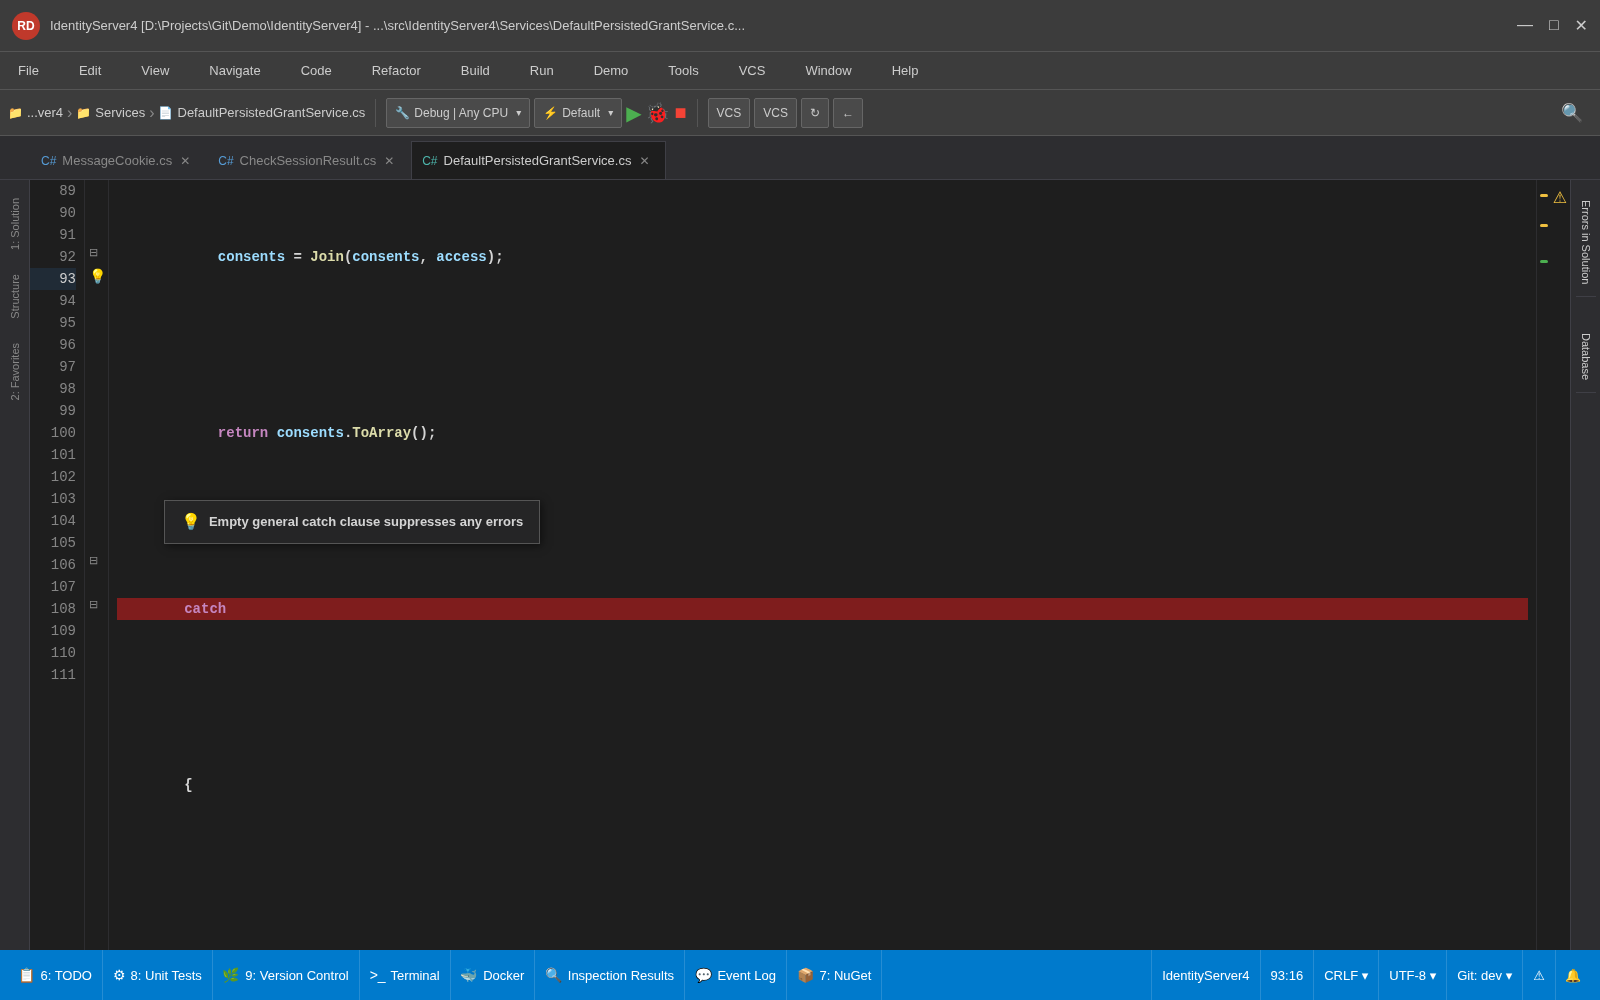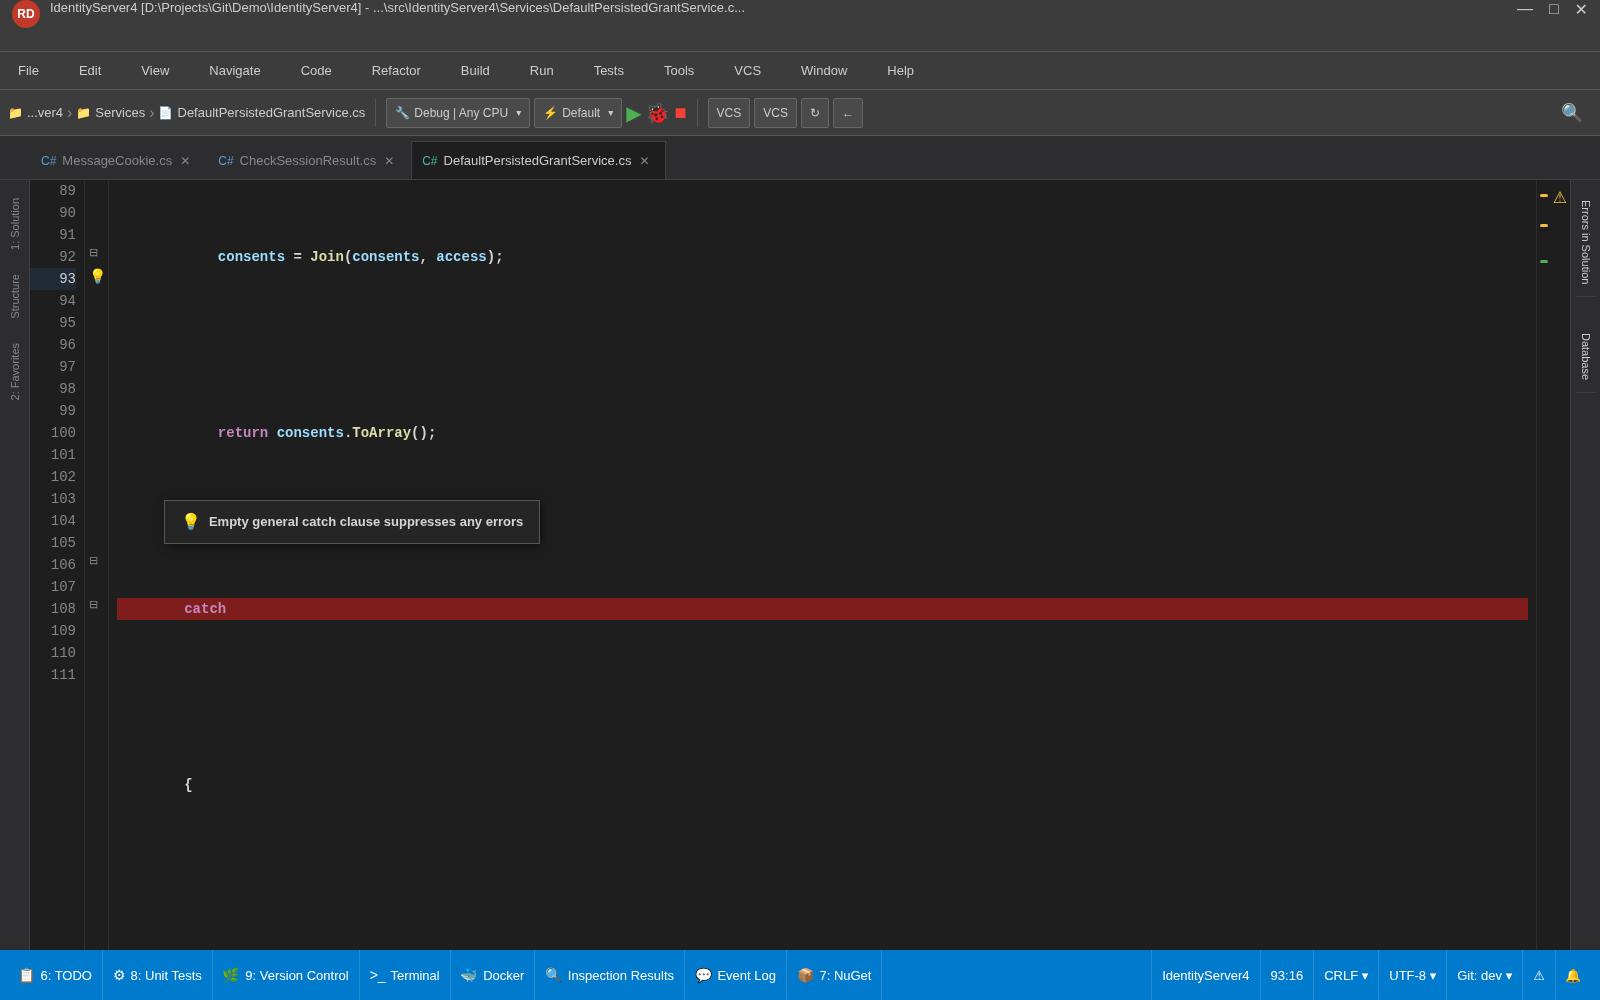--- a/index.html
+++ b/index.html
@@ -3,20 +3,21 @@
   <meta charset="utf-8">
   <style>
     * { margin: 0; padding: 0; box-sizing: border-box; }
     body { width: 1600px; height: 1000px; background: #1e1e1e; font-family: 'Segoe UI', sans-serif; overflow: hidden; color: #d4d4d4; }
 
     
     #titlebar {
       height: 52px;
       background: #3c3c3c;
       display: flex;
+      align-items: center;
       padding: 0 12px;
       color: #cccccc;
       font-size: 13px;
       border-bottom: 1px solid #555;
     }
     #titlebar .app-icon {
       width: 28px; height: 28px;
       background: #c0392b;
       border-radius: 50%;
       display: flex; align-items: center; justify-content: center;
@@ -294,21 +295,21 @@
 
 <div id="menubar">
   <span class="menu-item">File</span>
   <span class="menu-item">Edit</span>
   <span class="menu-item">View</span>
   <span class="menu-item">Navigate</span>
   <span class="menu-item">Code</span>
   <span class="menu-item">Refactor</span>
   <span class="menu-item">Build</span>
   <span class="menu-item">Run</span>
-  <span class="menu-item">Tests</span>
+  <span class="menu-item">Demo</span>
   <span class="menu-item">Tools</span>
   <span class="menu-item">VCS</span>
   <span class="menu-item">Window</span>
   <span class="menu-item">Help</span>
 </div>
 
 <div id="toolbar">
   <div class="breadcrumb">
     <span class="bc-item">
       <span class="bc-icon">📁</span>

